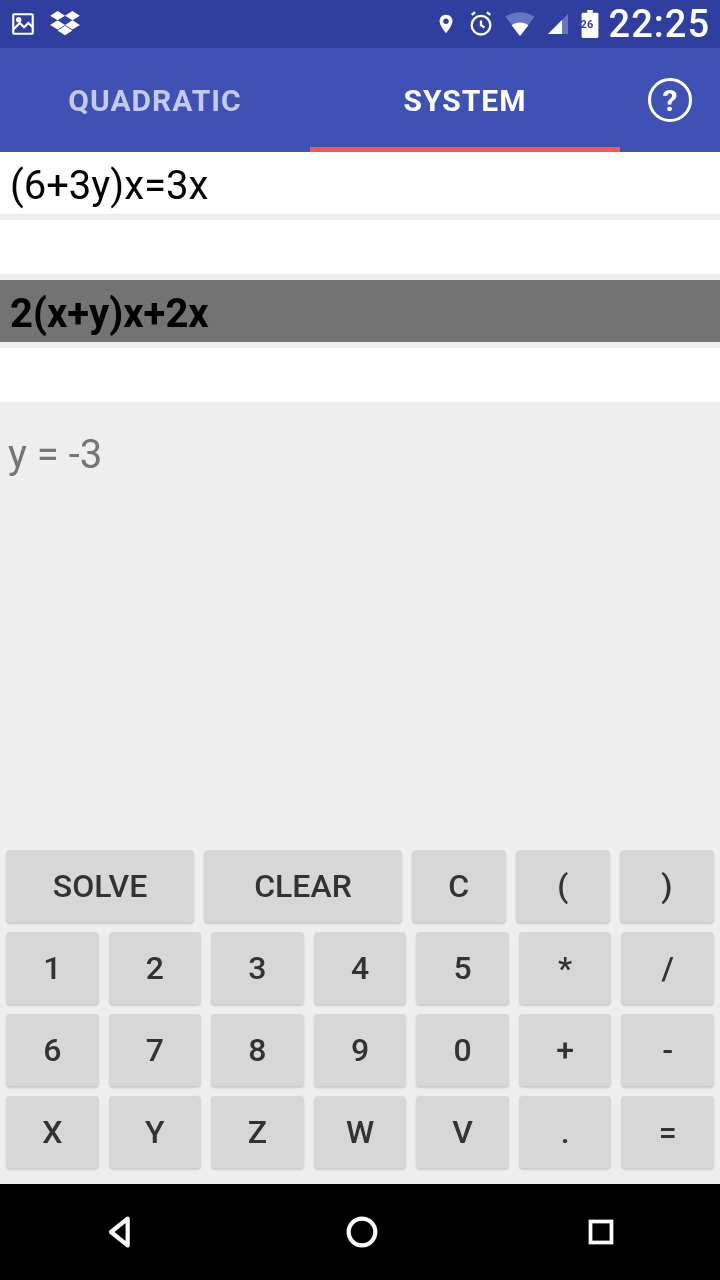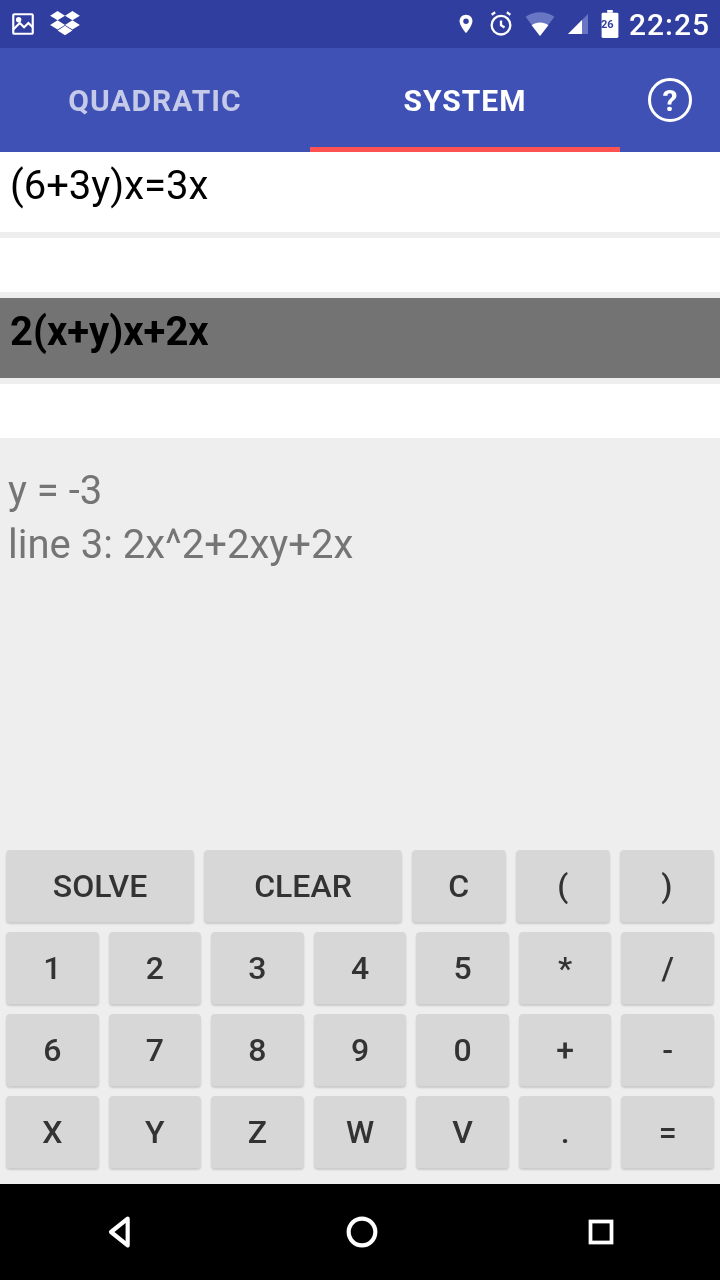--- a/index.html
+++ b/index.html
@@ -11,21 +11,21 @@
     background: #303f9f;
     color: #fff;
     display: flex;
     align-items: center;
     padding: 0 10px;
     font-size: 28px;
   }
   .status-left { display: flex; align-items: center; gap: 14px; }
   .status-right { margin-left: auto; display: flex; align-items: center; gap: 10px; }
   .status-right span, .status-left span { display: inline-flex; align-items: center; }
-  .clock { font-weight: 500; letter-spacing: 1px; font-size: 30px; }
+  .clock { font-weight: 500; letter-spacing: 1px; font-size: 38px; }
 
   
   .app-bar {
     height: 104px;
     background: #3f51b5;
     display: flex;
     align-items: stretch;
     position: relative;
   }
   .tab {
@@ -67,21 +67,21 @@
     justify-content: center;
     font-size: 30px;
     font-weight: 700;
   }
 
   
   .inputs {
     background: #eeeeee;
   }
   .eq-row {
-    height: 80px;
+    height: 62px;
     background: #fff;
     margin-bottom: 6px;
     padding: 0 10px;
     font-size: 40px;
     line-height: 68px;
     color: #000;
   }
   .eq-row.selected {
     background: #737373;
     font-weight: bold;
@@ -209,21 +209,20 @@
 
 <div class="inputs">
   <div class="eq-row">(6+3y)x=3x</div>
   <div class="eq-row short"></div>
   <div class="eq-row selected">2(x+y)x+2x</div>
   <div class="eq-row short"></div>
 </div>
 
 <div class="results">
   <div>y = -3</div>
-  <div>line 3: 2x^2+2xy+2x</div>
 </div>
 
 <div class="keyboard">
   <div class="kb-row">
     <button class="kb-btn wide2">SOLVE</button>
     <button class="kb-btn wide21">CLEAR</button>
     <button class="kb-btn">C</button>
     <button class="kb-btn">(</button>
     <button class="kb-btn">)</button>
   </div>

